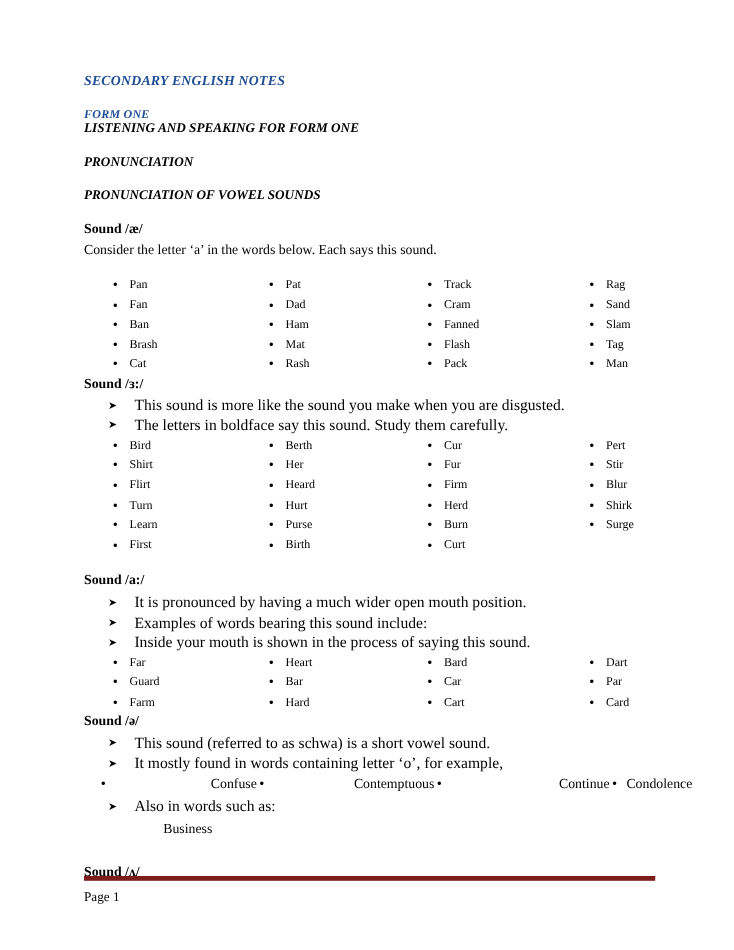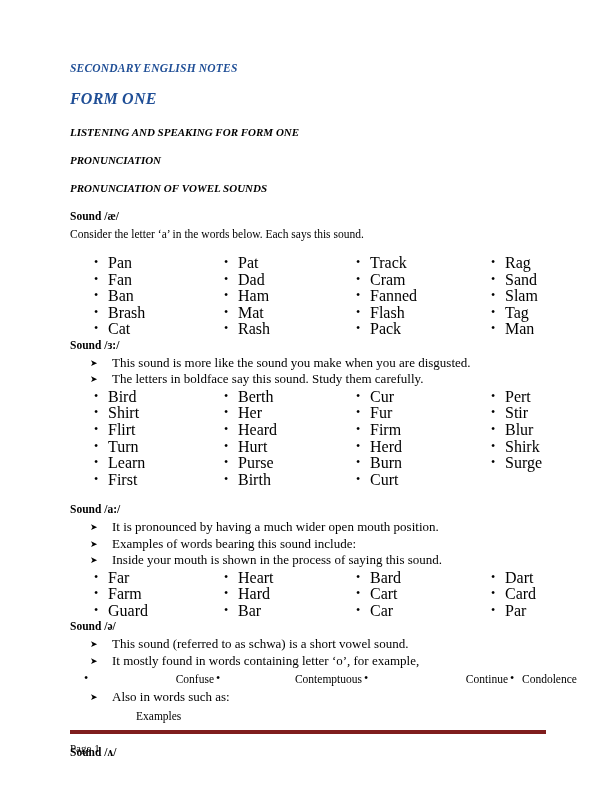--- a/index.html
+++ b/index.html
@@ -27,24 +27,24 @@
     font-weight: bold;
     font-style: italic;
     font-size: 11.5px;
     color: #1f4e96;
     letter-spacing: 0.2px;
     margin: 0 0 16px 0;
   }
   .doc-subtitle {
     font-weight: bold;
     font-style: italic;
-    font-size: 16px;
+    font-size: 10px;
     color: #1f4e96;
     letter-spacing: 0.2px;
-    margin: 0 0 18px 0;
+    margin: 0 0 0 0;
   }
   .h-bold {
     font-weight: bold;
     font-size: 11px;
     margin: 0 0 16px 0;
     font-style: italic;
   }
   .para {
     font-size: 11.5px;
     margin: 0 0 16px 0;
@@ -57,21 +57,21 @@
   .sound-head.tight { margin-bottom: 4px; }
   .spacer-8 { height: 8px; }
   .spacer-14 { height: 14px; }
   .word-grid {
     display: grid;
     grid-template-columns: 130px 132px 135px auto;
     margin: 0 0 2px 0;
     padding: 0 0 0 18px;
   }
   .word-cell {
-    font-size: 16px;
+    font-size: 10px;
     line-height: 14.6px;
     position: relative;
     padding-left: 20px;
     white-space: nowrap;
   }
   .word-cell::before {
     content: "\2022";
     position: absolute;
     left: 6px;
     top: -1px;
@@ -235,48 +235,48 @@
     <div class="arrow-item">Inside your mouth is shown in the process of saying this sound.</div>
   </div>
   <div>
     <div class="word-grid">
       <div class="word-cell">Far</div>
       <div class="word-cell">Heart</div>
       <div class="word-cell">Bard</div>
       <div class="word-cell">Dart</div>
     </div>
     <div class="word-grid">
+      <div class="word-cell">Guard</div>
+      <div class="word-cell">Bar</div>
+      <div class="word-cell">Car</div>
+      <div class="word-cell">Par</div>
+    </div>
+    <div class="word-grid">
       <div class="word-cell">Farm</div>
       <div class="word-cell">Hard</div>
       <div class="word-cell">Cart</div>
       <div class="word-cell">Card</div>
-    </div>
-    <div class="word-grid">
-      <div class="word-cell">Guard</div>
-      <div class="word-cell">Bar</div>
-      <div class="word-cell">Car</div>
-      <div class="word-cell">Par</div>
     </div>
   </div>
 
   <div class="sound-head tight">Sound /ə/</div>
   <div class="arrow-list">
     <div class="arrow-item">This sound (referred to as schwa) is a short vowel sound.</div>
     <div class="arrow-item">It mostly found in words containing letter ‘o’, for example,</div>
   </div>
   <div class="inline-row">
     <div class="inline-cell">Confuse</div>
     <div class="inline-cell">Contemptuous</div>
     <div class="inline-cell">Continue</div>
     <div class="inline-cell">Condolence</div>
   </div>
   <div class="arrow-list">
     <div class="arrow-item">Also in words such as:</div>
   </div>
-  <div class="indent-line">Examples</div>
+  <div class="indent-line">Business</div>
 
   <div class="spacer-14"></div>
   <div class="spacer-8"></div>
 
   <div class="sound-head">Sound /ʌ/</div>
 
 </div>
 
 <div class="footer-rule"></div>
 <div class="footer-text">Page 1</div>

